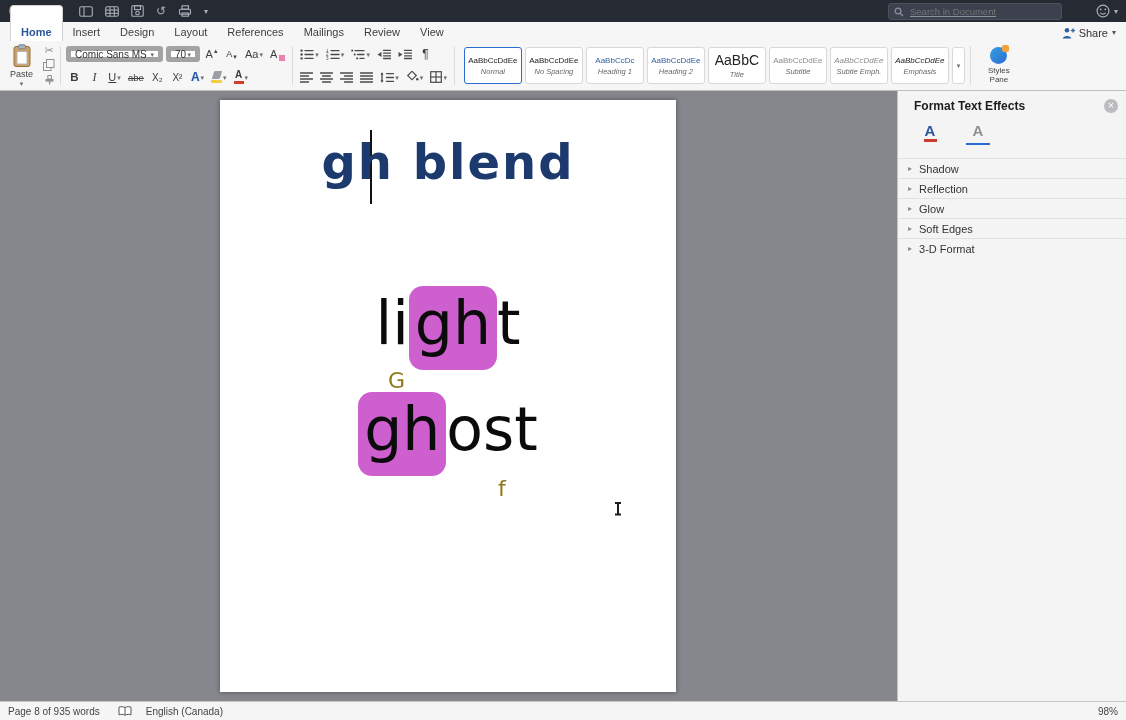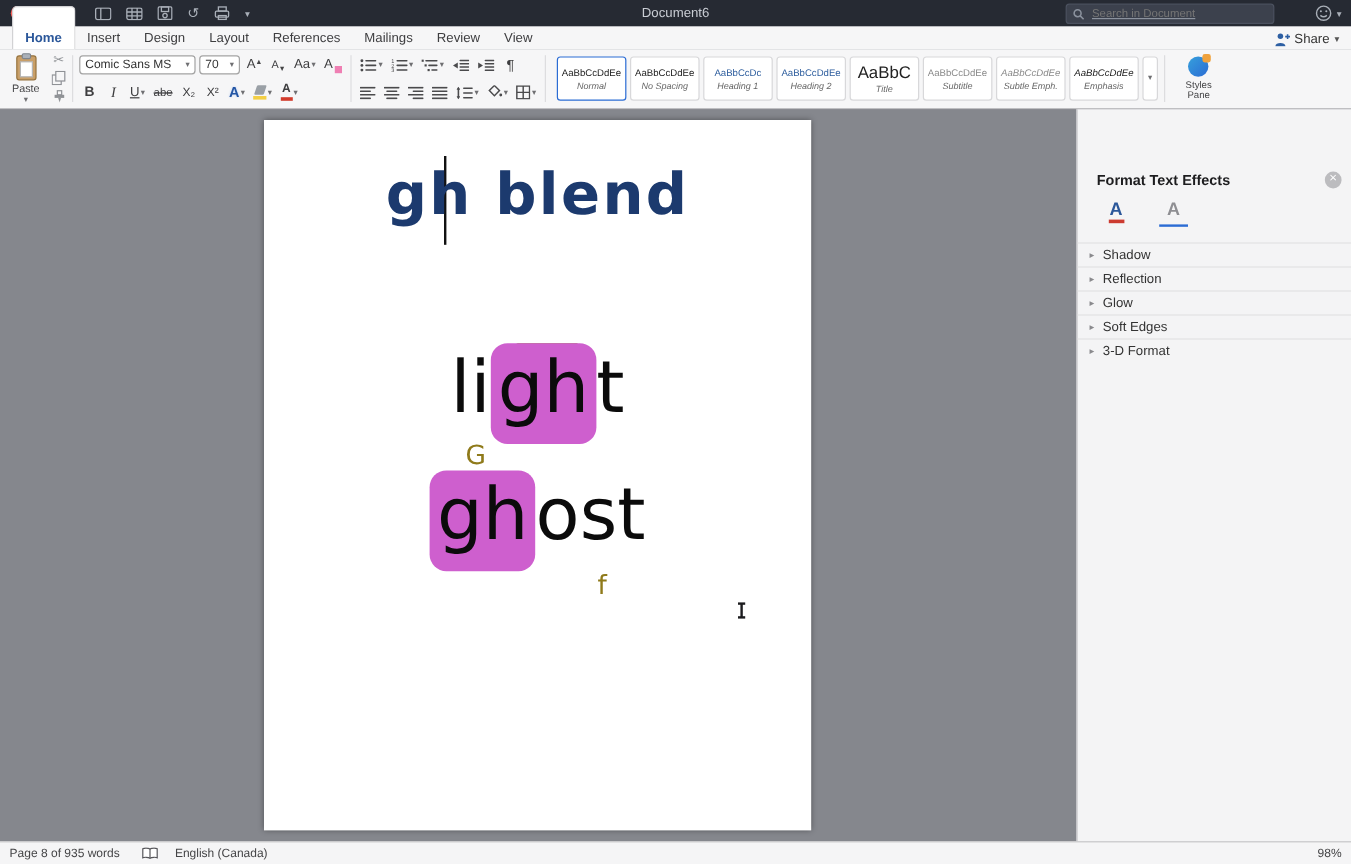--- a/index.html
+++ b/index.html
@@ -33,21 +33,21 @@
           display:flex;align-items:stretch;padding:3px 4px 3px 6px;box-sizing:border-box;}
   .vsep{width:1px;background:#dddddf;margin:2px 5px;}
   .grp{display:flex;align-items:center;}
   .grp.col{flex-direction:column;justify-content:space-between;align-items:flex-start;padding:1px 0;}
   .row{display:flex;align-items:center;gap:3px;}
   .paste-btn{display:flex;flex-direction:column;align-items:center;gap:1px;padding:0 4px;}
   .plabel{font-size:9px;color:#454547;}
   .caret{font-size:7px;color:#6f6f72;line-height:1;}
   .clip-col{display:flex;flex-direction:column;justify-content:space-between;height:42px;margin-left:6px;align-items:center;}
   .dim{color:#8f9296;font-size:11px;line-height:1;}
-  .combo{height:16px;background:#fff;border:1px solid #a3a3a3;border-radius:3px;display:flex;align-items:center;
+  .combo{height:16px;background:#fff;border:5px solid #a3a3a3;border-radius:3px;display:flex;align-items:center;
          justify-content:space-between;font-size:10px;color:#333;padding:0 4px;box-sizing:border-box;}
   .w95{width:97px;}.w34{width:34px;}
   .rbtn{height:18px;min-width:17px;border:none;background:transparent;display:flex;align-items:flex-end;justify-content:center;
         font-size:11px;color:#3d3d3f;padding:0 2px;gap:1px;font-family:"Liberation Sans",sans-serif;align-items:center;}
   .bold{font-weight:bold;font-size:11.5px;}
   .ital{font-style:italic;font-family:"Liberation Serif",serif;font-size:12px;}
   .und{text-decoration:underline;}
   .strike{text-decoration:line-through;font-size:9.5px;}
   .subsup{font-size:10px;}
   .fxA{color:#2456a4;font-weight:bold;font-size:12px;text-shadow:0 0 2px #b9cdf0;}
@@ -95,21 +95,21 @@
   .hl{background:var(--highlight,#ce5fce);border-radius:14px;padding:2px 6px 12px;}
   .ann{position:absolute;font-size:22px;color:var(--annotation,#8f7a1a);}
   .ann-g{left:168px;top:268px;}
   .ann-f{left:278px;top:376px;}
   .ibeam{position:absolute;left:394px;top:402px;width:8px;height:14px;}
   .ibeam::before{content:"";position:absolute;left:3px;top:1px;width:1.6px;height:12px;background:#1c1c1e;}
   .ibeam::after{content:"";position:absolute;left:1px;top:0;width:6px;height:1.6px;background:#1c1c1e;box-shadow:0 11.5px 0 #1c1c1e;}
 
   
   .panel{position:absolute;top:0;right:0;bottom:0;width:229px;background:#f4f4f5;border-left:1px solid #c2c2c5;box-sizing:border-box;}
-  .panel-h{display:flex;align-items:center;padding:8px 8px 4px 16px;margin-top:44px;}
+  .panel-h{display:flex;align-items:center;padding:8px 8px 4px 16px;}
   .panel-title{flex:1;font-weight:bold;font-size:12px;color:#1d1d1f;}
   .panel-close{width:14px;height:14px;border-radius:50%;background:#bcbcbf;color:#fff;font-size:11px;line-height:13px;
                text-align:center;display:inline-block;}
   .ptabs{display:flex;gap:24px;padding:6px 0 0 20px;}
   .ptab{display:flex;flex-direction:column;align-items:center;width:24px;}
   .pA1{font-size:15px;font-weight:bold;color:#2b579a;line-height:1;}
   .pA1-bar{width:13px;height:3px;background:#cc3b30;margin-top:1px;}
   .pA2{font-size:15px;font-weight:bold;color:#8f8f93;line-height:1;text-shadow:0 0 1px #fff;}
   .psel-bar{width:24px;height:2px;background:#2b6cd4;margin-top:5px;}
   .psecs{margin-top:13px;}
@@ -155,21 +155,20 @@
           <circle cx="6.5" cy="8" r="1.8"></circle>
         </svg>
       <span class="glyph">↺</span>
       <svg width="14" height="12" viewBox="0 0 14 12" fill="none" stroke="#a9afb8" stroke-width="1.1">
           <rect x="1.5" y="4.2" width="11" height="5" rx="1"></rect>
           <rect x="4" y="0.8" width="6.5" height="3.4"></rect>
           <rect x="4" y="8" width="6.5" height="3.2"></rect>
         </svg>
       <span class="tb-caret">▾</span>
     </div>
-    <div class="tb-title">Document6</div>
     <div class="search">
       <svg width="10" height="10" viewBox="0 0 10 10" fill="none" stroke="#8b929e" stroke-width="1.3">
           <circle cx="4" cy="4" r="2.9"></circle>
           <line x1="6.2" y1="6.2" x2="9" y2="9"></line>
         </svg>
       <input readonly="" placeholder="Search in Document" style="">
     </div>
     <div class="tb-right">
       <svg width="14" height="14" viewBox="0 0 13 13" fill="none" stroke="#a9afb8" stroke-width="1.1">
           <circle cx="6.5" cy="6.5" r="5.5"></circle>

